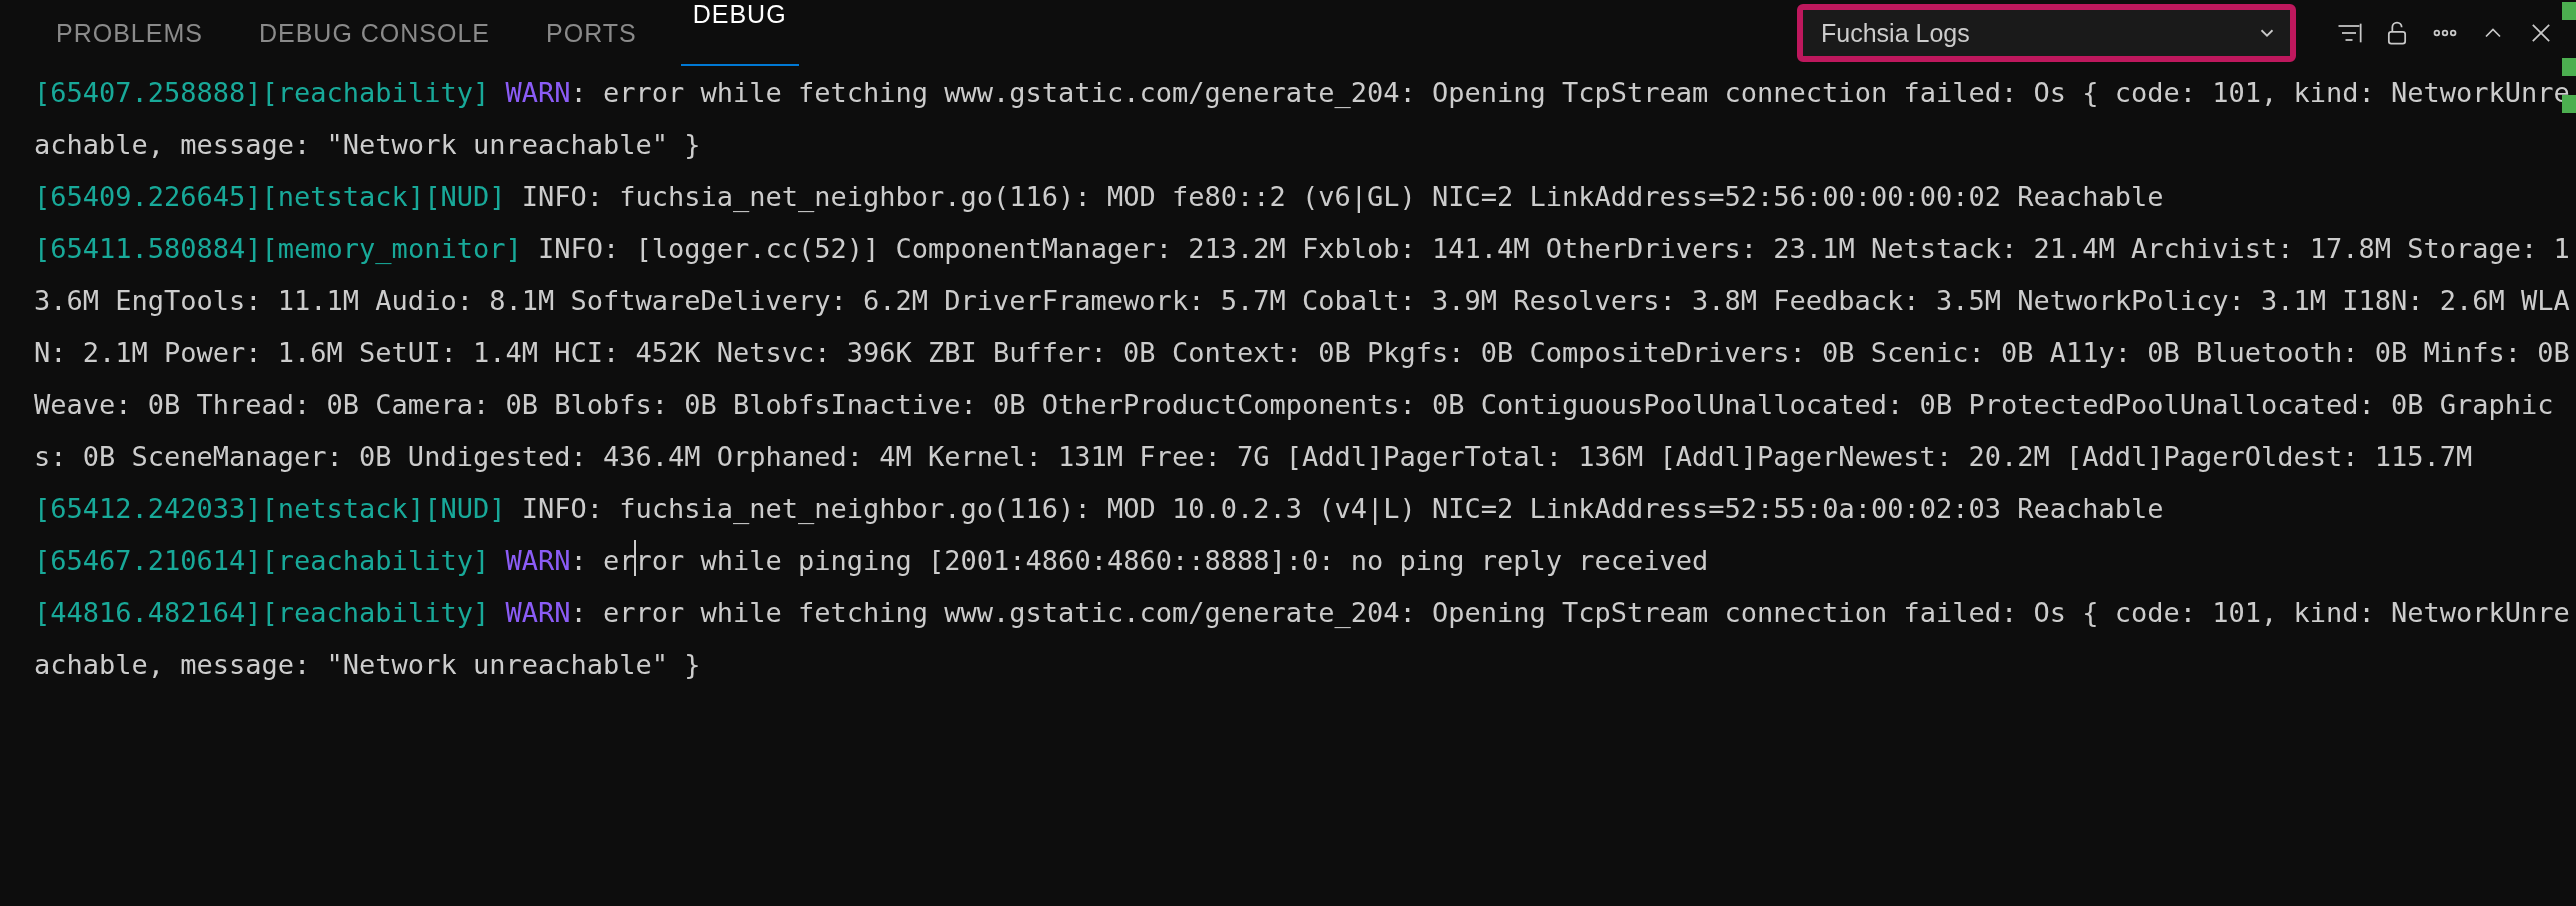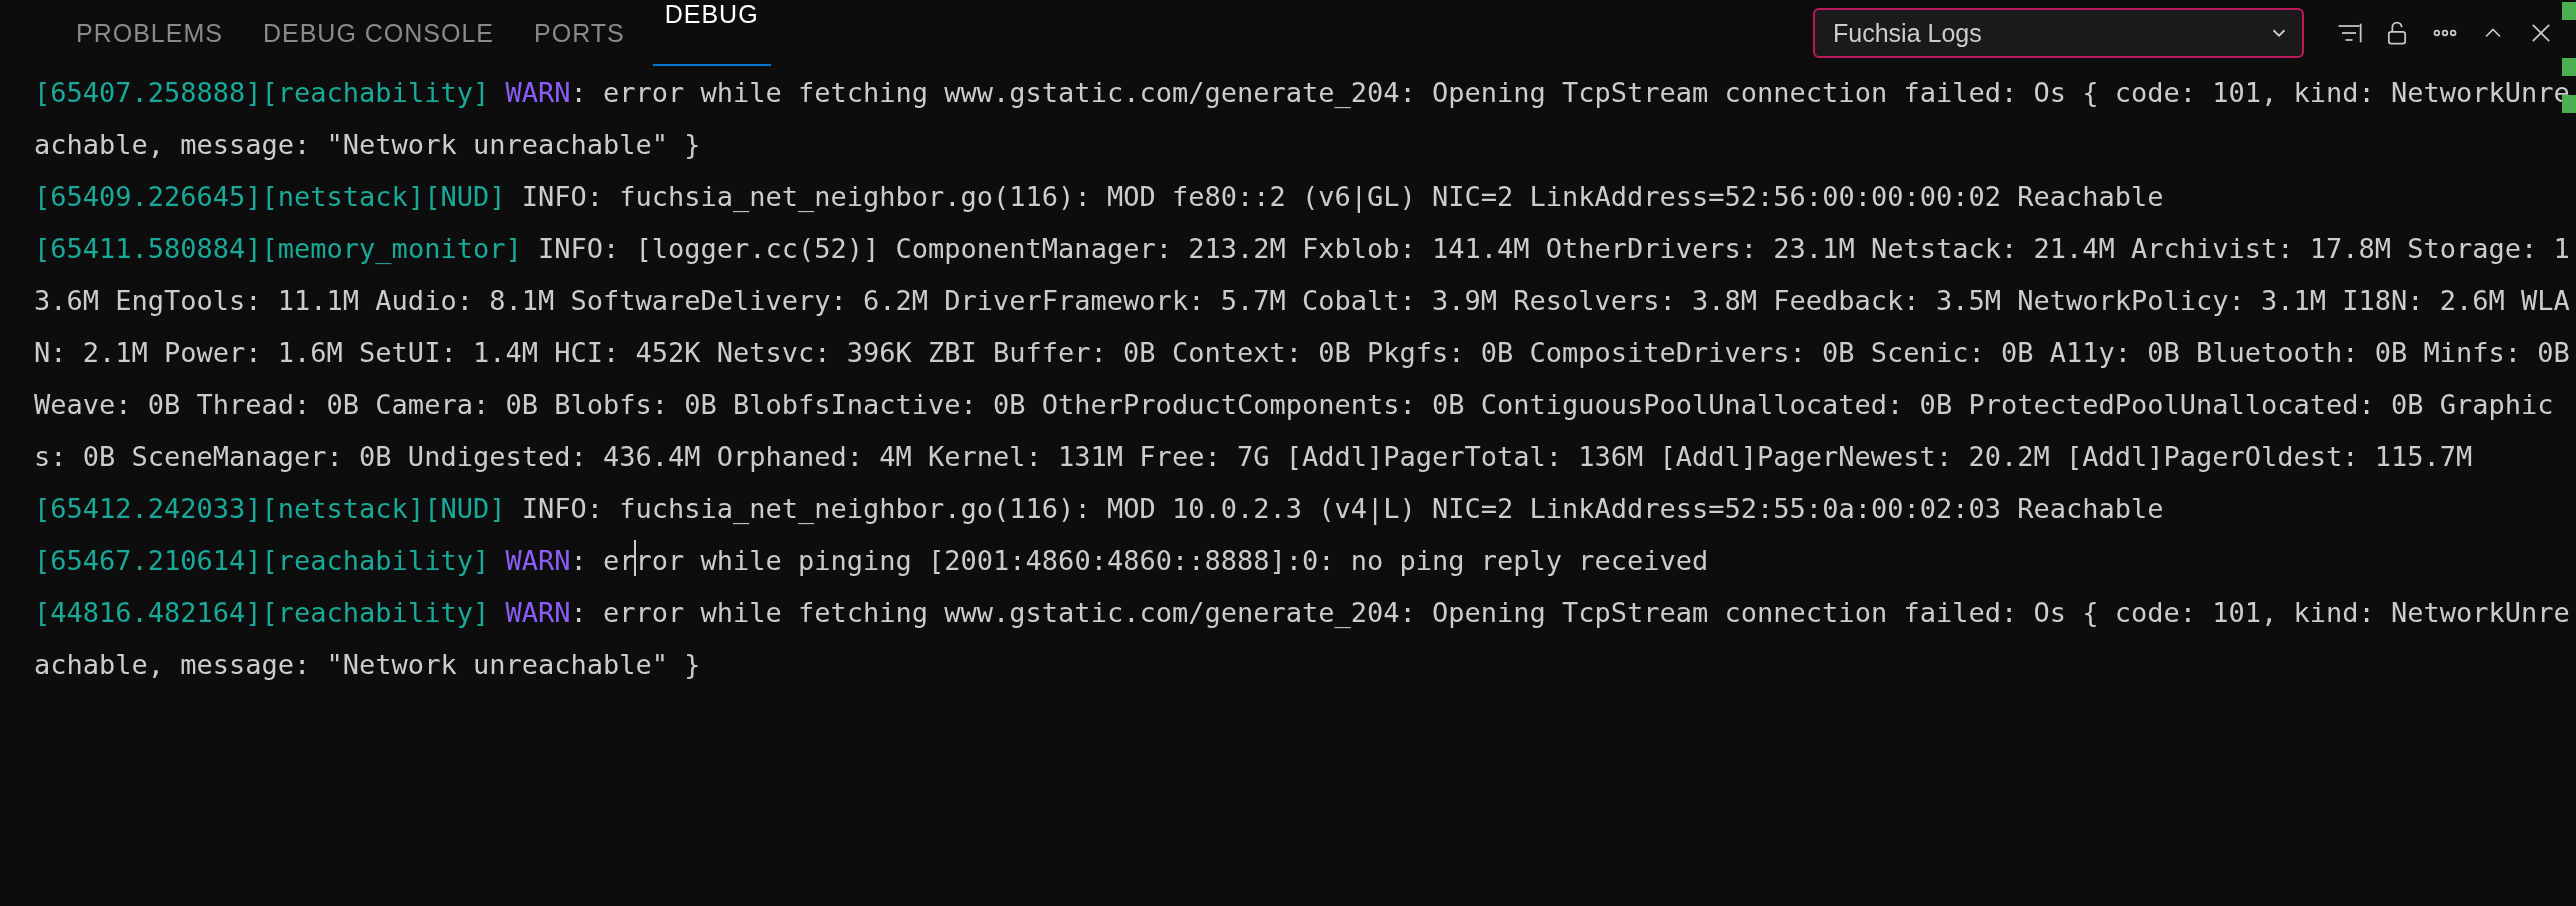--- a/index.html
+++ b/index.html
@@ -1,25 +1,25 @@
 <!DOCTYPE html>
 <html><head>
 <meta charset="utf-8">
 <style>
   html,body{margin:0;padding:0;background:#0d0d0d;color:#ccc;font-family:"SF Mono","Menlo","Consolas",monospace;height:100%;overflow:hidden;}
   body{width:2576px;height:906px;position:relative;}
   .tabbar{display:flex;align-items:center;height:66px;border-bottom:1px solid transparent;user-select:none;font-family:-apple-system,BlinkMacSystemFont,"Segoe UI",sans-serif;}
-  .tabs{display:flex;align-items:flex-start;gap:0;padding-left:56px;}
+  .tabs{display:flex;align-items:flex-start;gap:16px;padding-left:36px;}
   .tab{padding:0 20px;height:66px;display:flex;align-items:center;font-size:25px;color:#8a8a8a;letter-spacing:1px;cursor:pointer;}
   .tab.active{color:#fff;}
   .tab.active .underline{background:#0078d4;}
   .tabwrap{position:relative;display:flex;flex-direction:column;align-items:center;}
   .underline{position:absolute;bottom:0;left:8px;right:8px;height:2px;}
   .spacer{flex:1;}
-  .dropdown{display:flex;align-items:center;justify-content:space-between;width:457px;height:46px;border:2px solid #be185d;border-radius:6px;background:#1a1a1a;margin-right:22px;padding:0 12px 0 18px;cursor:pointer;}
+  .dropdown{display:flex;align-items:center;justify-content:space-between;width:457px;height:46px;border:6px solid #be185d;border-radius:6px;background:#1a1a1a;margin-right:30px;padding:0 12px 0 18px;cursor:pointer;}
   .dropdown-label{font-size:25px;color:#ccc;font-family:-apple-system,BlinkMacSystemFont,"Segoe UI",sans-serif;}
   .iconbtn{width:46px;height:46px;display:flex;align-items:center;justify-content:center;color:#b9b9b9;cursor:pointer;}
   .iconbtn svg{width:28px;height:28px;stroke:#c9c9c9;fill:none;stroke-width:1.5;}
   .right-icons{display:flex;align-items:center;gap:2px;margin-right:12px;}
   .output{padding:0 0 0 34px;font-size:27px;line-height:52px;white-space:pre-wrap;word-break:break-all;font-weight:500;letter-spacing:0;}
   .ts{color:#18a999;}
   .tag{color:#18a999;text-align:center;}
   .warn{color:#8b5cf6;}
   .info{color:#cccccc;}
   .msg{color:#cccccc;}

